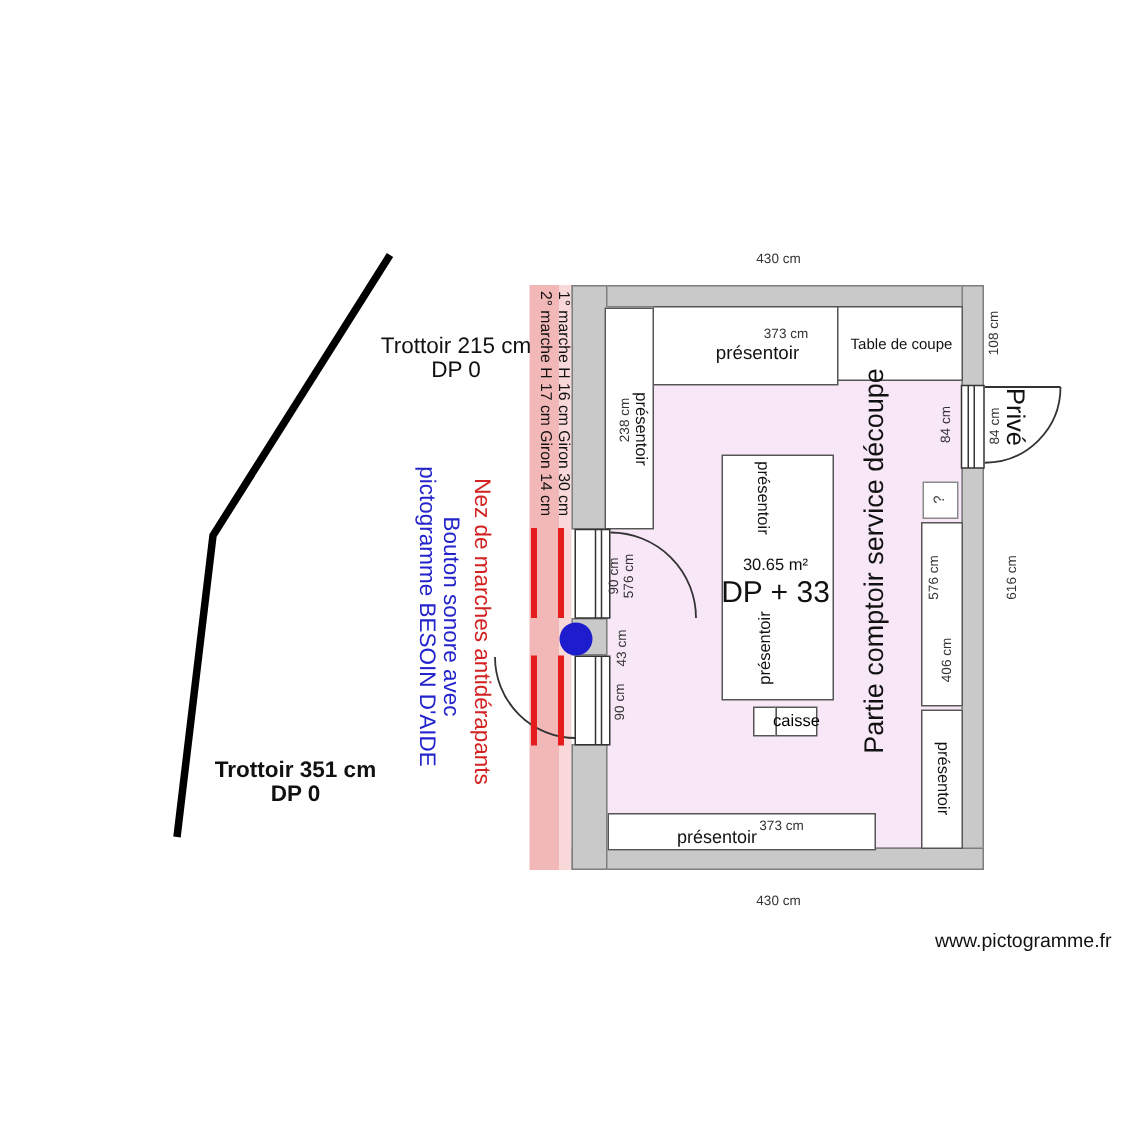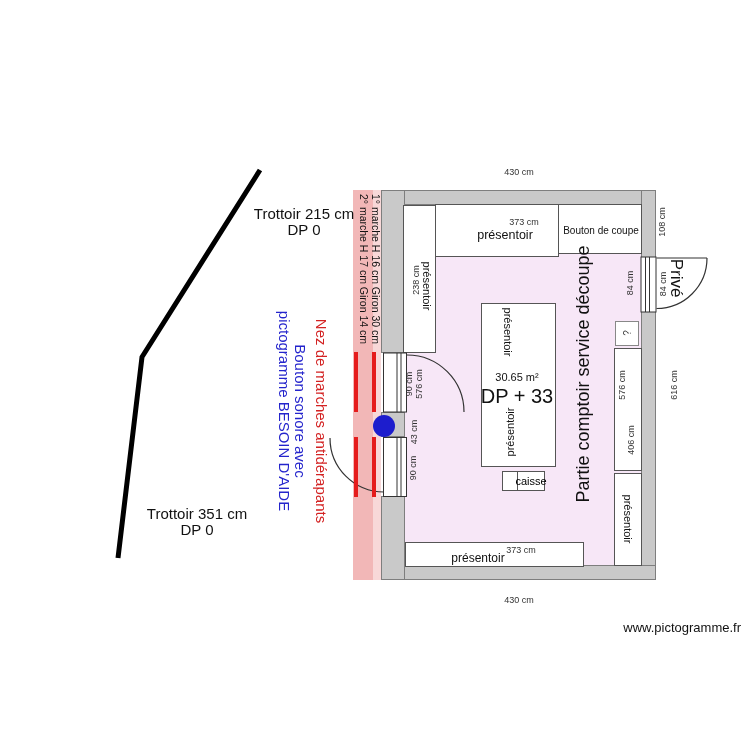--- a/index.html
+++ b/index.html
@@ -94,37 +94,37 @@
   <div class="dim ccw" style="left:674px;top:385px;">616 cm</div>
   <div class="dim ccw" style="left:622px;top:385px;">576 cm</div>
   <div class="dim ccw" style="left:631px;top:440px;">406 cm</div>
   <div class="dim ccw" style="left:416px;top:280px;">238 cm</div>
   <div class="dim ccw" style="left:409px;top:384px;">90 cm</div>
   <div class="dim ccw" style="left:419px;top:384px;">576 cm</div>
   <div class="dim ccw" style="left:414px;top:432px;">43 cm</div>
   <div class="dim ccw" style="left:413px;top:468px;">90 cm</div>
 
   <div class="lab" style="left:505px;top:235px;font-size:12.5px;">présentoir</div>
-  <div class="lab" style="left:601px;top:230px;font-size:10px;">Bouton de coupe</div>
+  <div class="lab" style="left:601px;top:230px;font-size:10px;">Table de coupe</div>
   <div class="lab cw" style="left:427px;top:286px;font-size:11px;">présentoir</div>
   <div class="lab cw" style="left:508px;top:332px;font-size:11px;">présentoir</div>
   <div class="lab ccw" style="left:510px;top:432px;font-size:11px;">présentoir</div>
   <div class="lab" style="left:478px;top:558px;font-size:12px;">présentoir</div>
   <div class="lab cw" style="left:628px;top:519px;font-size:11px;">présentoir</div>
 
   <div class="lab" style="left:517px;top:377px;font-size:11px;">30.65 m²</div>
   <div class="lab" style="left:517px;top:396px;font-size:20px;">DP + 33</div>
   <div class="lab ccw bigzone" style="left:583px;top:374px;">Partie comptoir service découpe</div>
   <div class="lab cw" style="left:676px;top:278px;font-size:17px;">Privé</div>
 
-  <div class="lab center2" style="left:304px;top:222px;font-size:15px;line-height:16px;">
+  <div class="lab center2" style="left:304px;top:239px;font-size:15px;line-height:16px;">
     <div>Trottoir 215 cm</div>
     <div>DP 0</div>
   </div>
-  <div class="lab center2" style="left:197px;top:522px;font-size:15px;line-height:16px;">
+  <div class="lab center2" style="left:197px;top:522px;font-size:15px;line-height:16px;font-weight:bold;">
     <div>Trottoir 351 cm</div>
     <div>DP 0</div>
   </div>
   <div class="lab cw note-stairs center2" style="left:369px;top:269px;">
     <div>1° marche H 16 cm Giron 30 cm</div>
     <div>2° marche H 17 cm Giron 14 cm</div>
   </div>
   <div class="lab cw note-red" style="left:321px;top:421px;">Nez de marches antidérapants</div>
   <div class="lab cw note-blue center2" style="left:292px;top:411px;">
     <div>Bouton sonore avec</div>

